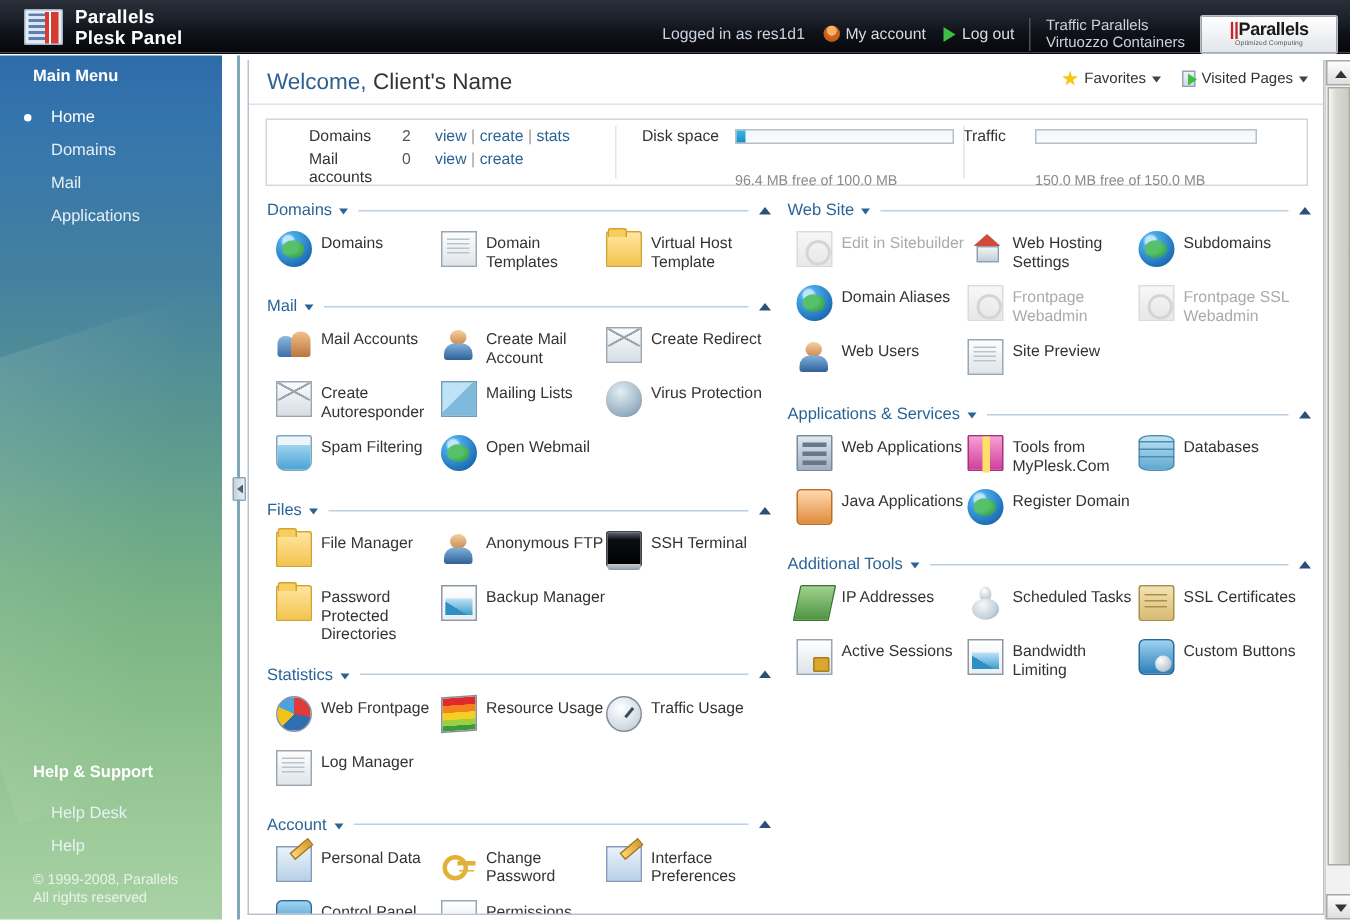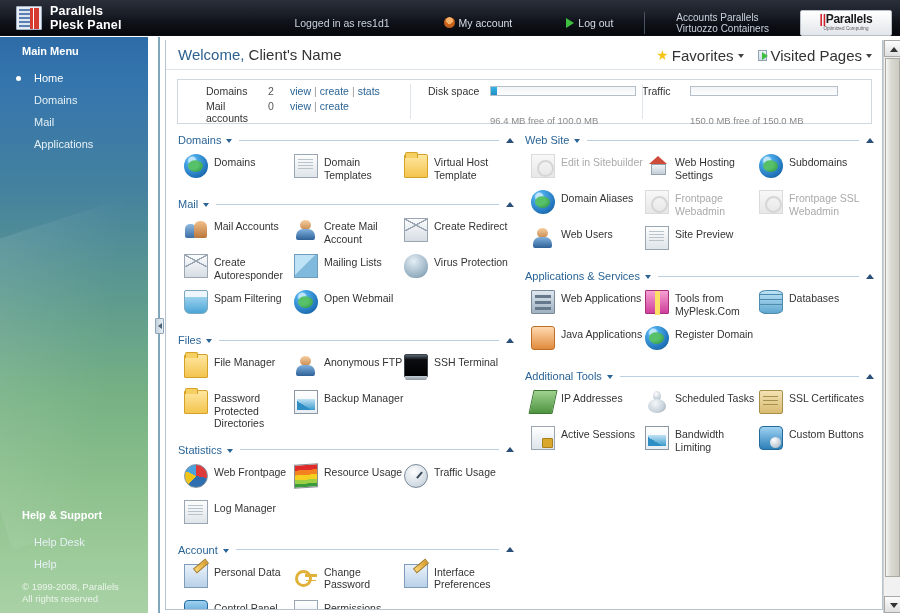--- a/index.html
+++ b/index.html
@@ -24,21 +24,21 @@
   #brandlogo:before{
     content:""; position:absolute; left:2px; top:2px; width:11px; height:19px;
     background:repeating-linear-gradient(to bottom,#5a7fb0 0px,#5a7fb0 2px,#dce6f2 2px,#dce6f2 4px);
   }
   #brandlogo:after{
     content:""; position:absolute; right:2px; top:1px; width:9px; height:21px;
     background:linear-gradient(to right,#d63b32 0 3px,#fff 3px 4px,#d63b32 4px 9px);
   }
   #brandtext { color:#fff; font-weight:bold; font-size:12.5px; line-height:12px; letter-spacing:.2px;}
   #brandtext div:last-child{ margin-top:2px; }
-  #topright { position:absolute; right:0; top:0; height:45px; display:flex; align-items:center;gap:21px; }
+  #topright { position:absolute; right:0; top:0; height:45px; display:flex; align-items:center; }
   .tr-link { color:#d6dde7; font-size:10.5px; text-decoration:none; display:flex; align-items:center; gap:4px; }
   .tr-txt { color:#c9d2de; font-size:10.5px; }
   #sep-v { width:1px; height:22px; background:#4a5260; margin:0 10px; }
   #discover { color:#c9d2de; font-size:10px; line-height:11px; }
   #plogo {
     width:92px; height:26px; margin-left:10px; margin-right:8px;
     background:linear-gradient(to bottom,#ffffff,#e2e6ea);
     border:1px solid #b9bfc6; border-radius:2px;
     display:flex; flex-direction:column; align-items:center; justify-content:center;
   }
@@ -81,21 +81,21 @@
 
   
   #content { position:absolute; left:165px; top:40px; width:718px; height:570px; background:#fff;
     border:1px solid #b6c2cd; border-top:none; overflow:hidden;}
   #welcomebar { height:30px; border-bottom:1px solid #dde3e9; display:flex; align-items:center;
     padding:0 10px 0 12px; position:relative; }
   #welcome { font-size:15px; color:#2d5f8f; }
   #welcome b { font-weight:normal; }
   #welcome span { color:#333; }
   #wb-right { position:absolute; right:10px; top:7px; display:flex; align-items:center; gap:14px; }
-  .wb-link { font-size:15px; color:#333; display:flex; align-items:center; gap:4px; cursor:pointer;}
+  .wb-link { font-size:10px; color:#333; display:flex; align-items:center; gap:4px; cursor:pointer;}
   .star-ic { width:11px;height:11px; background:#f5c518; clip-path:polygon(50% 0,61% 35%,98% 35%,68% 57%,79% 91%,50% 70%,21% 91%,32% 57%,2% 35%,39% 35%); }
   .page-ic { width:9px;height:11px;background:linear-gradient(to bottom,#eef3f8,#cfdbe6); border:1px solid #8fa3b5; position:relative;}
   .page-ic:after{content:"";position:absolute;right:-2px;bottom:0px;width:0;height:0;border-left:6px solid #3fbf3f;border-top:4px solid transparent;border-bottom:4px solid transparent;}
   .caret { width:0;height:0;border-left:3.5px solid transparent;border-right:3.5px solid transparent;border-top:4px solid #444; }
 
   
   #statpanel { margin:9px 10px 0 11px; border:1px solid #cfd8e1; background:#fff; height:45px; display:flex; }
   .sp-cell { padding:5px 0 0 0; position:relative; }
   .sp-cell + .sp-cell:before { content:""; position:absolute; left:0; top:4px; bottom:4px; width:1px; background:#dfe5eb;}
   #sp1 { width:232px; padding-left:28px;}
@@ -224,21 +224,21 @@
       <span class="user-ic"></span>
       <span>My account</span>
     </a>
     <span style="width:12px"></span>
     <a class="tr-link">
       <span class="arr-ic"></span>
       <span>Log out</span>
     </a>
     <span id="sep-v"></span>
     <div id="discover">
-      <div>Accounts Parallels</div>
+      <div>Traffic Parallels</div>
       <div>Virtuozzo Containers</div>
     </div>
     <div id="plogo">
       <div class="p1"><i>||</i><span>Parallels</span></div>
       <div class="p2">Optimized Computing</div>
     </div>
   </div>
 </div>
 
 <div id="sidebar">

